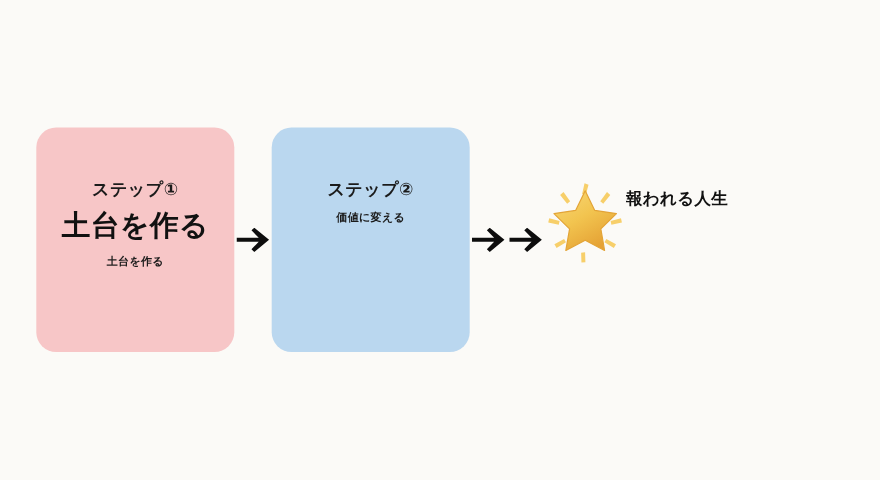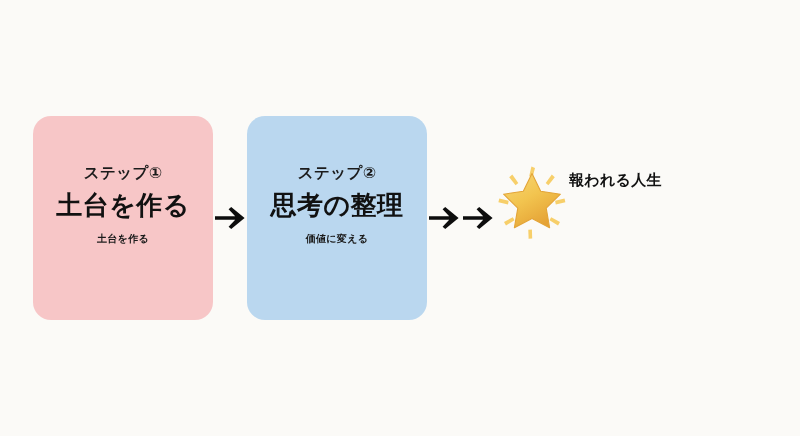--- a/index.html
+++ b/index.html
@@ -129,21 +129,20 @@
     </div>
 
     <div class="arrow" style="color: rgb(13, 13, 13);">
       <svg width="30" height="22" viewBox="0 0 30 22" aria-hidden="true">
         <path d="M0 9.2 H20.2 L13.6 2.3 L16.2 0 L29.6 11 L16.2 22 L13.6 19.7 L20.2 12.8 H0 Z" fill="currentColor"></path>
       </svg>
     </div>
 
     <div class="step-card c2" style="background-color: rgb(186, 215, 239); text-align: right;">
       <div class="step-eyebrow">ステップ②</div>
-      <div class="step-title">思考の整理</div>
       <div class="step-sub">価値に変える</div>
     </div>
 
     <div class="arrow" style="color: rgb(13, 13, 13);">
       <svg width="30" height="22" viewBox="0 0 30 22" aria-hidden="true">
         <path d="M0 9.2 H20.2 L13.6 2.3 L16.2 0 L29.6 11 L16.2 22 L13.6 19.7 L20.2 12.8 H0 Z" fill="currentColor"></path>
       </svg>
     </div>
 
 

